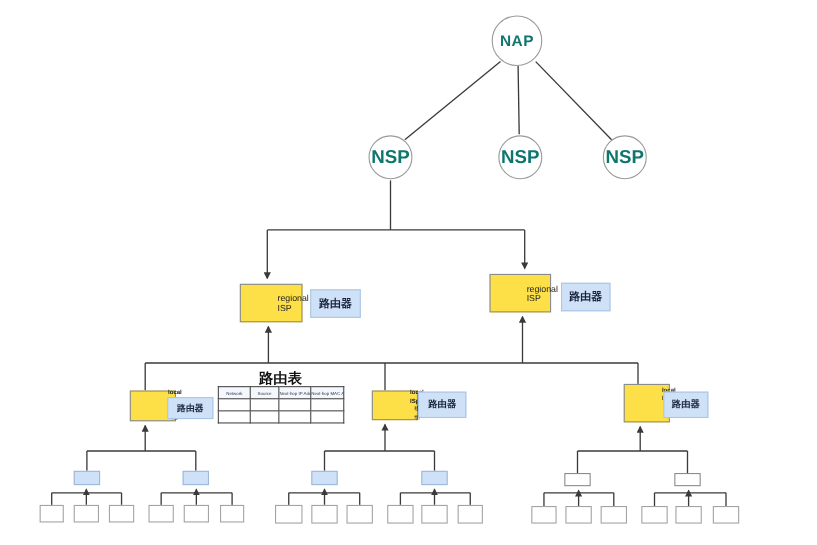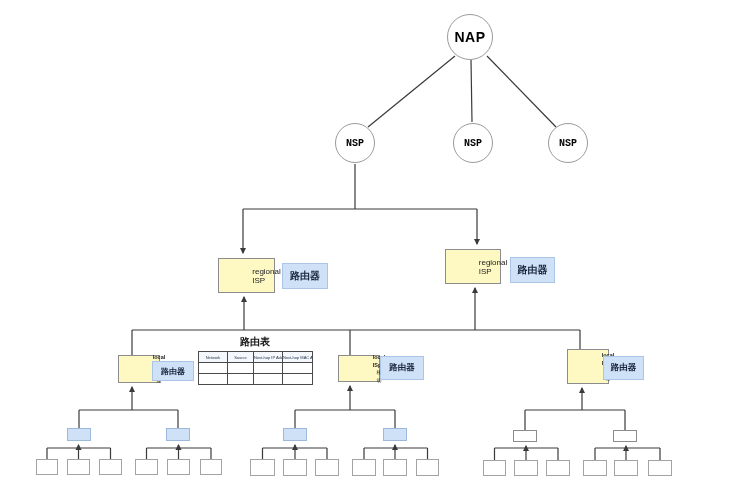--- a/index.html
+++ b/index.html
@@ -4,44 +4,44 @@
 <style>
   html,body{margin:0;padding:0;background:#fff;}
   #canvas{
     position:relative;width:743px;height:495px;background:#ffffff;
     font-family:"Liberation Sans", sans-serif;overflow:hidden;
   }
   #wires{position:absolute;left:0;top:0;width:743px;height:495px;}
   .circle{
     position:absolute;border:1px solid #9a9a9a;border-radius:50%;background:#fff;
     display:flex;align-items:center;justify-content:center;
-    font-weight:bold;color:#000000;box-sizing:border-box;
+    font-weight:bold;color:#0f766e;box-sizing:border-box;
   }
   .nap{left:447px;top:14px;width:46px;height:46px;font-size:14px;letter-spacing:.5px;}
-  .nsp{width:40px;height:40px;top:123px;font-size:10px;font-family:Liberation Mono, monospace;}
+  .nsp{width:40px;height:40px;top:123px;font-size:17px;}
   .box{
-    position:absolute;border:1px solid #8c8c8c;background:#fef9c3;box-sizing:border-box;
+    position:absolute;border:1px solid #8c8c8c;background:#fde047;box-sizing:border-box;
     display:flex;align-items:center;justify-content:center;color:#222;padding-left:40px;
   }
   .regional{font-size:8px;}
   .local{flex-direction:column;line-height:1.5;}
   .local .l1{font-size:5.5px;font-weight:bold;}
   .local .l2{font-size:5px;}
   .router-label{
     position:absolute;background:#cfe1f7;border:1px solid #aac5e6;box-sizing:border-box;
     display:flex;align-items:center;justify-content:center;
     font-weight:bold;color:#17233c;
   }
   .midnode{position:absolute;box-sizing:border-box;}
   .midnode.blue{background:#cfe1f7;border:1px solid #9cb8da;}
   .midnode.white{background:#fff;border:1px solid #8c8c8c;}
   .leaf{position:absolute;background:#fff;border:1px solid #a3a3a3;box-sizing:border-box;}
   .rt-title{
     position:absolute;left:198px;top:335px;width:114px;text-align:center;
-    font-size:10px;font-weight:bold;color:#111;
+    font-size:13px;font-weight:bold;color:#111;
   }
   .rtable{
     position:absolute;left:198px;top:351px;width:114px;height:33px;
     border-collapse:collapse;table-layout:fixed;background:#fff;
   }
   .rtable td,.rtable th{
     border:1px solid #4a4a4a;padding:0;height:11px;box-sizing:border-box;
     font-size:4px;font-weight:normal;color:#27364f;text-align:center;overflow:hidden;
     white-space:nowrap;
   }

